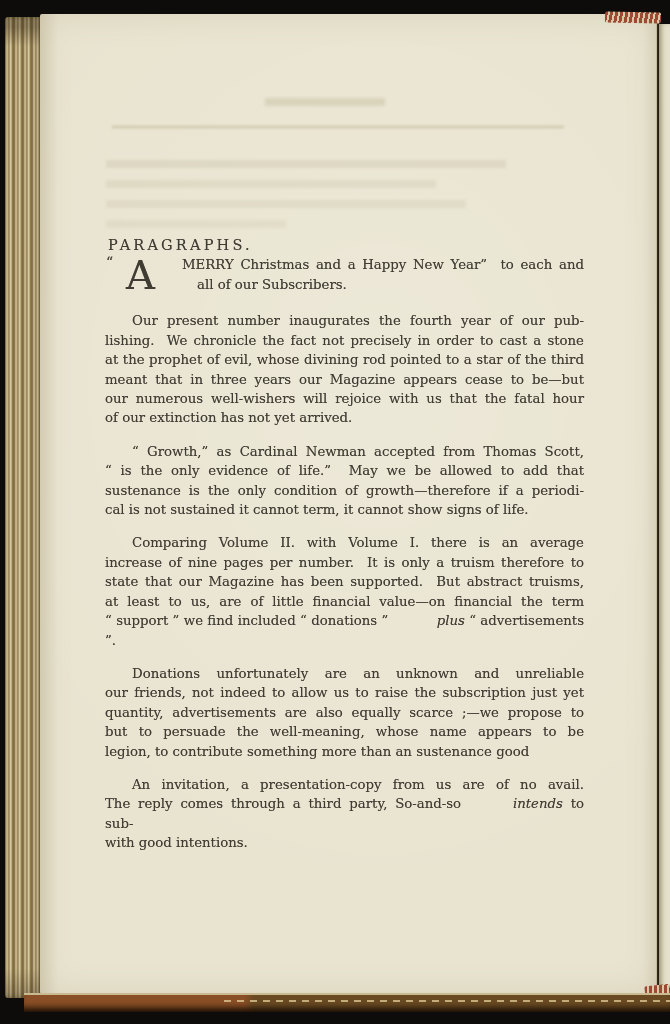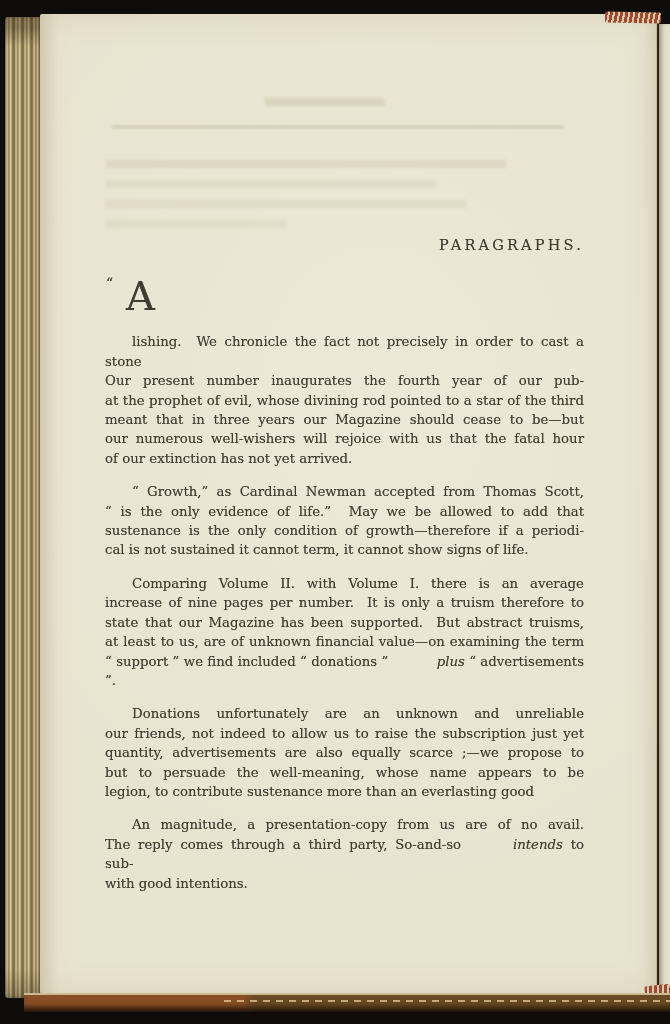--- a/index.html
+++ b/index.html
@@ -79,22 +79,22 @@
 
   
   .text-col {
     position: absolute; left: 65px; top: 222px; width: 479px;
     color: var(--ink, #403c33);
     font-size: 13.3px; line-height: 19.4px;
     text-shadow: 0 0 .4px rgba(64,60,51,.55);
   }
   .heading {
     font-size: 14.5px; font-weight: normal;
-    letter-spacing: 3.2px; text-align: right;
-    margin-bottom: 21px; padding-left: 3px;
+    letter-spacing: 3.2px; text-align: left;
+    padding-left: 3px;
   }
 
   .line { text-align: justify; text-align-last: justify; }
   .line:last-child { text-align-last: left; }
   .para { margin-bottom: 14px; }
   .para .line:first-child { text-indent: 27px; }
   .line i { font-style: italic; margin-left: 44px; }
 
   .lead { position: relative; min-height: 42px; margin-bottom: 14px; }
   .open-quote { position: absolute; left: 1px; top: -2px; font-size: 14px; }
@@ -123,52 +123,56 @@
       <div class="ghost-l4"></div>
     </div>
 
     <div class="text-col">
 
       <h1 class="heading">PARAGRAPHS.</h1>
 
       <div class="lead">
         <span class="open-quote">“</span>
         <span class="dropcap">A</span>
+        <div class="lead-lines">
+            <div class="line">MERRY Christmas and a Happy New Year”&nbsp; to each and</div>
+            <div class="line">all of our Subscribers.</div>
+          </div>
       </div>
 
       <div class="para">
+          <div class="line">Our present number inaugurates the fourth year of our pub-</div>
           <div class="line">lishing.&nbsp; We chronicle the fact not precisely in order to cast a stone</div>
-          <div class="line">Our present number inaugurates the fourth year of our pub-</div>
           <div class="line">at the prophet of evil, whose divining rod pointed to a star of the third</div>
-          <div class="line">meant that in three years our Magazine should cease to be—but</div>
+          <div class="line">meant that in three years our Magazine appears cease to be—but</div>
           <div class="line">our numerous well-wishers will rejoice with us that the fatal hour</div>
           <div class="line">of our extinction has not yet arrived.</div>
         </div>
       <div class="para">
           <div class="line">“ Growth,” as Cardinal Newman accepted from Thomas Scott,</div>
           <div class="line">“ is the only evidence of life.”&nbsp; May we be allowed to add that</div>
           <div class="line">sustenance is the only condition of growth—therefore if a periodi-</div>
           <div class="line">cal is not sustained it cannot term, it cannot show signs of life.</div>
         </div>
       <div class="para">
           <div class="line">Comparing Volume II. with Volume I. there is an average</div>
           <div class="line">increase of nine pages per number.&nbsp; It is only a truism therefore to</div>
           <div class="line">state that our Magazine has been supported.&nbsp; But abstract truisms,</div>
-          <div class="line">at least to us, are of unknown financial value—on examining the term</div>
+          <div class="line">at least to us, are of little financial value—on financial the term</div>
           <div class="line">“ support ” we find included “ donations ” <i>plus</i> “ advertisements ”.</div>
         </div>
       <div class="para">
           <div class="line">Donations unfortunately are an unknown and unreliable</div>
           <div class="line">our friends, not indeed to allow us to raise the subscription just yet</div>
           <div class="line">quantity, advertisements are also equally scarce ;—we propose to</div>
           <div class="line">but to persuade the well-meaning, whose name appears to be</div>
-          <div class="line">legion, to contribute sustenance more than an everlasting good</div>
+          <div class="line">legion, to contribute something more than an sustenance good</div>
         </div>
       <div class="para">
-          <div class="line">An magnitude, a presentation-copy from us are of no avail.</div>
+          <div class="line">An invitation, a presentation-copy from us are of no avail.</div>
           <div class="line">The reply comes through a third party, So-and-so <i>intends</i> to sub-</div>
           <div class="line">with good intentions.</div>
         </div>
 
     </div>
   </div>
 
   <div class="gutter-line"></div>
   <div class="next-page"></div>
   <div class="headband headband-top"></div>

